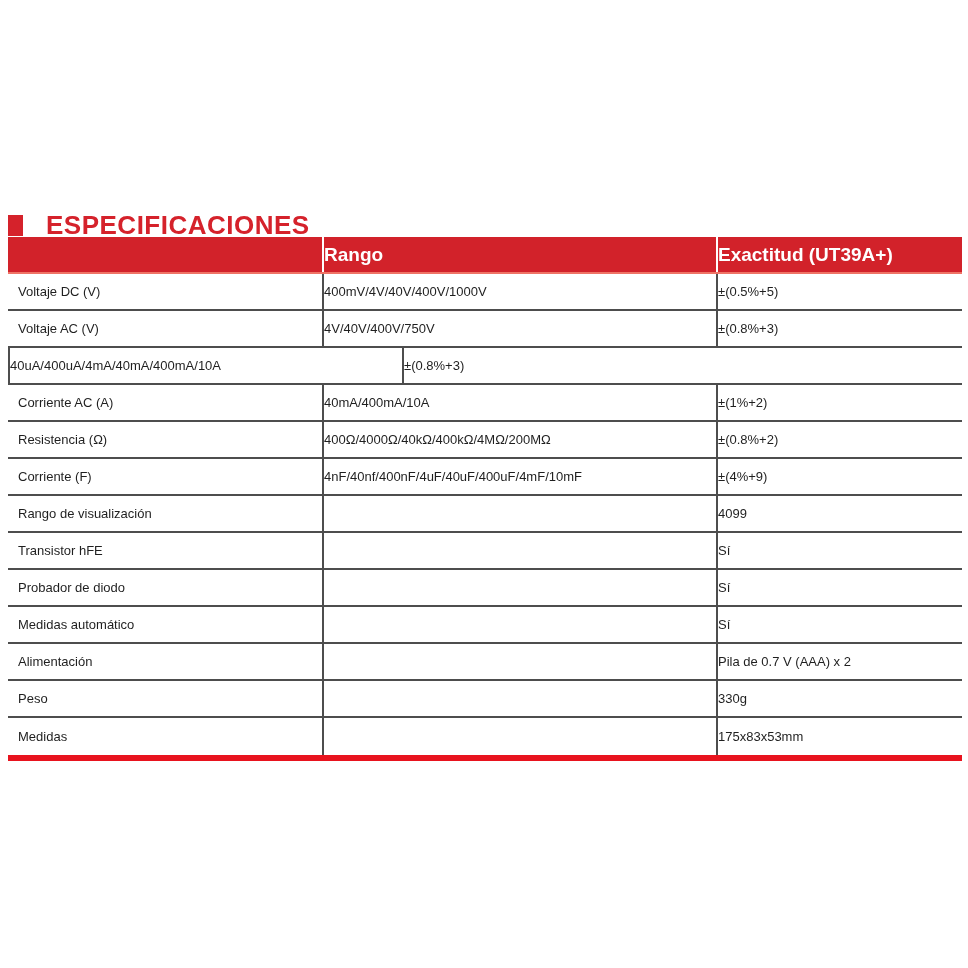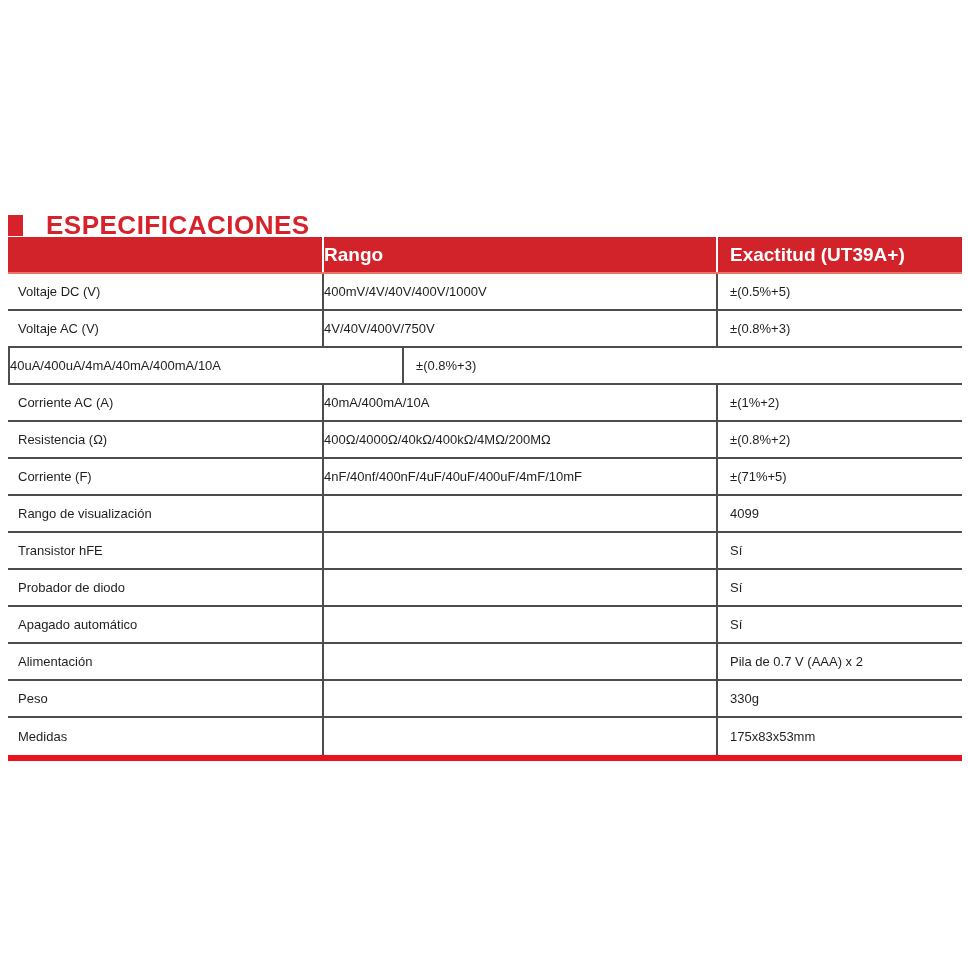--- a/index.html
+++ b/index.html
@@ -43,21 +43,21 @@
   }
   .t-head .c {
     display:flex; align-items:center;
     color:var(--header-text, #ffffff);
     font-weight:bold; font-size:19px;
     box-sizing:border-box;
     white-space:nowrap; overflow:hidden;
   }
   .c1 { flex:0 0 314px; padding-left:10px; }
   .c2 { flex:0 0 394px; }
-  .c3 { flex:1 1 auto;  padding-left:12px; }
+  .c3 { flex:1 1 auto;  }
   .t-head .c2, .t-head .c3 { border-left:2px solid #ffffff; }
 
   .t-body .row {
     display:flex;
     height:37px; box-sizing:border-box;
     border-bottom:2px solid var(--row-line, #4d4d4d);
     font-size:13px;
     color:var(--body-text, #1f1f1f);
     background:#ffffff;
   }
@@ -111,39 +111,39 @@
         <div class="c c3">±(1%+2)</div>
       </div>
       <div class="row">
         <div class="c c1">Resistencia (Ω)</div>
         <div class="c c2">400Ω/4000Ω/40kΩ/400kΩ/4MΩ/200MΩ</div>
         <div class="c c3">±(0.8%+2)</div>
       </div>
       <div class="row">
         <div class="c c1">Corriente (F)</div>
         <div class="c c2">4nF/40nf/400nF/4uF/40uF/400uF/4mF/10mF</div>
-        <div class="c c3">±(71%+5)</div>
+        <div class="c c3">±(4%+9)</div>
       </div>
       <div class="row">
         <div class="c c1">Rango de visualización</div>
         <div class="c c2"></div>
         <div class="c c3">4099</div>
       </div>
       <div class="row">
         <div class="c c1">Transistor hFE</div>
         <div class="c c2"></div>
         <div class="c c3">Sí</div>
       </div>
       <div class="row">
         <div class="c c1">Probador de diodo</div>
         <div class="c c2"></div>
         <div class="c c3">Sí</div>
       </div>
       <div class="row">
-        <div class="c c1">Apagado automático</div>
+        <div class="c c1">Medidas automático</div>
         <div class="c c2"></div>
         <div class="c c3">Sí</div>
       </div>
       <div class="row">
         <div class="c c1">Alimentación</div>
         <div class="c c2"></div>
         <div class="c c3">Pila de 0.7 V (AAA) x 2</div>
       </div>
       <div class="row">
         <div class="c c1">Peso</div>

